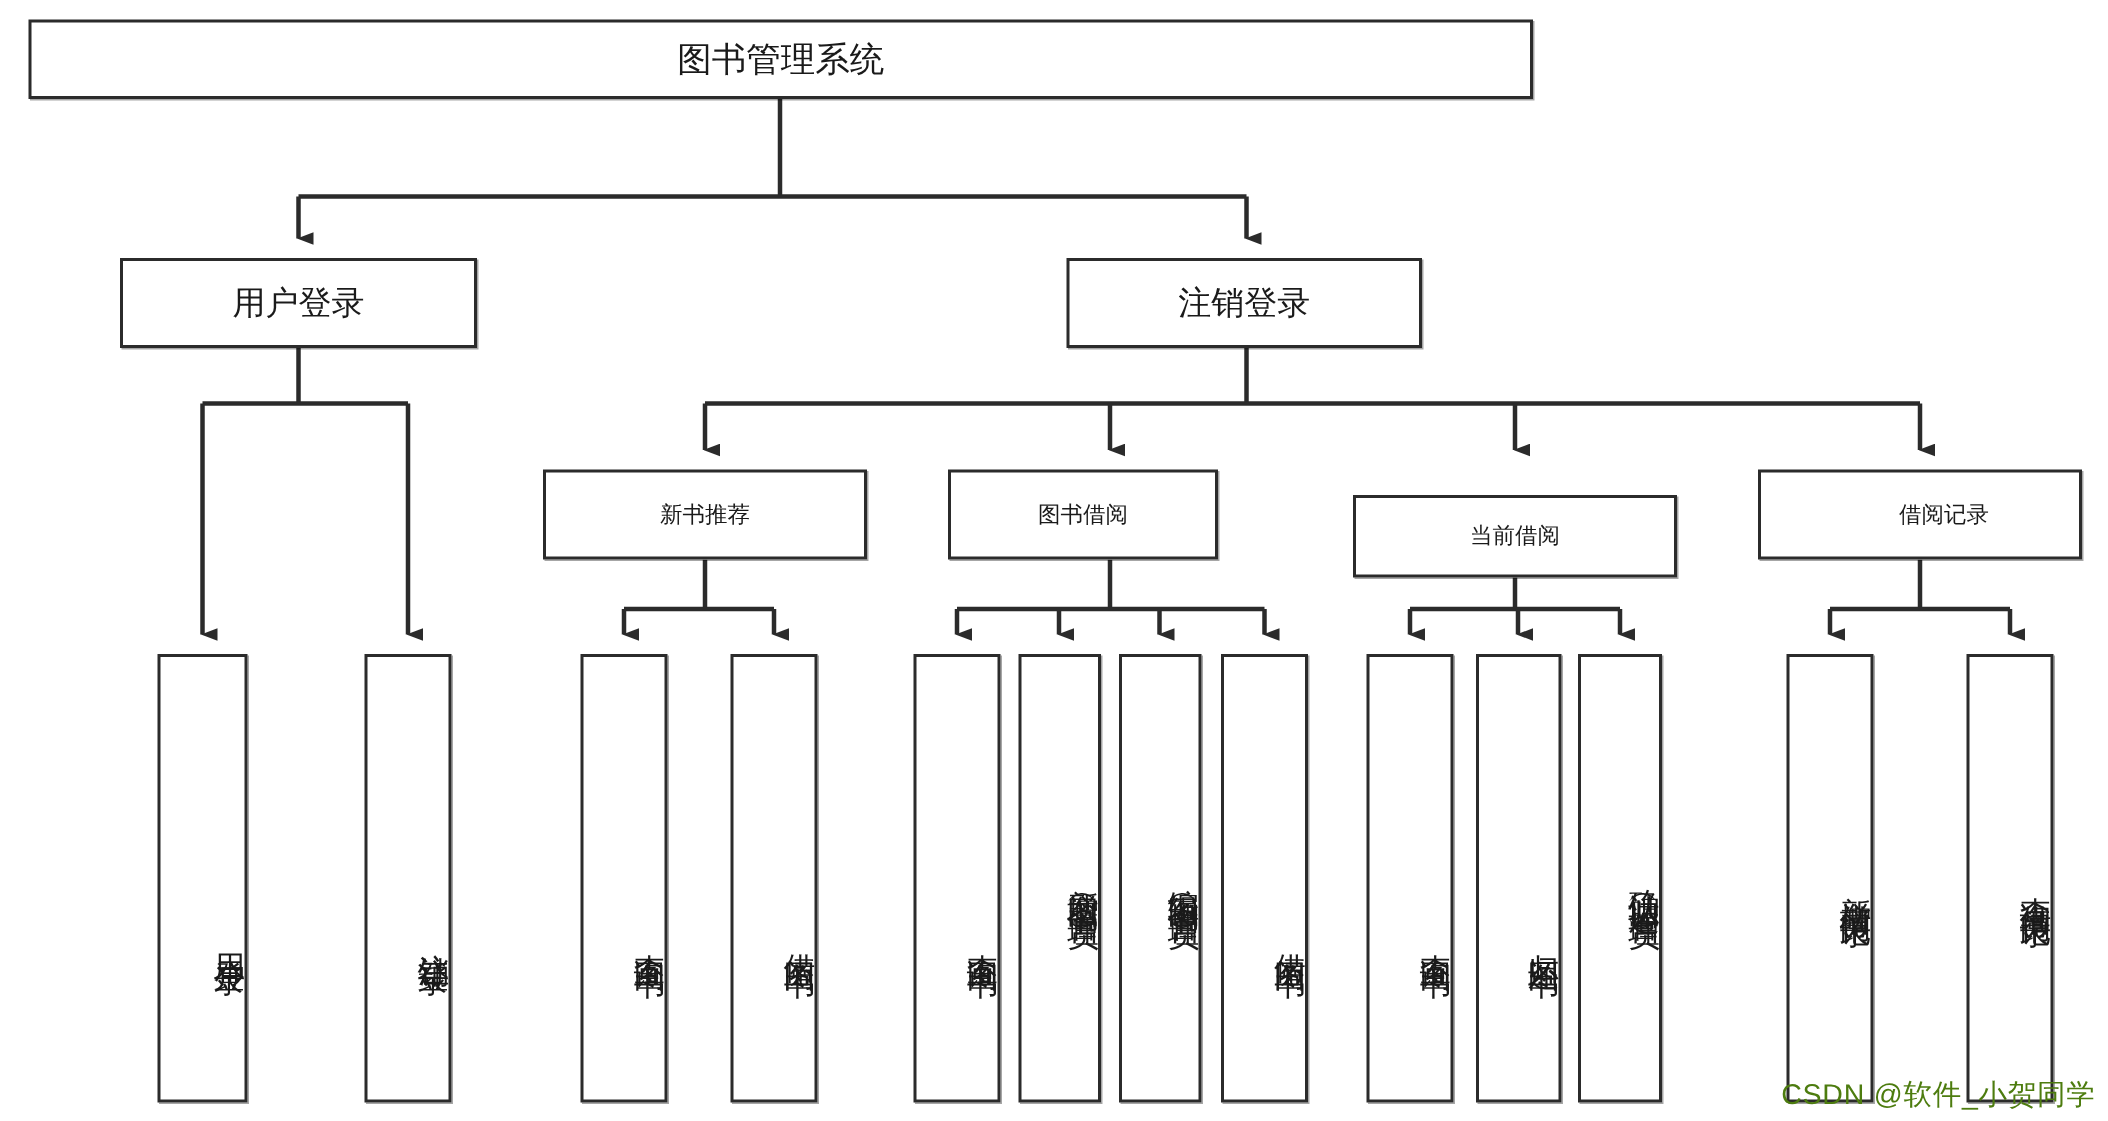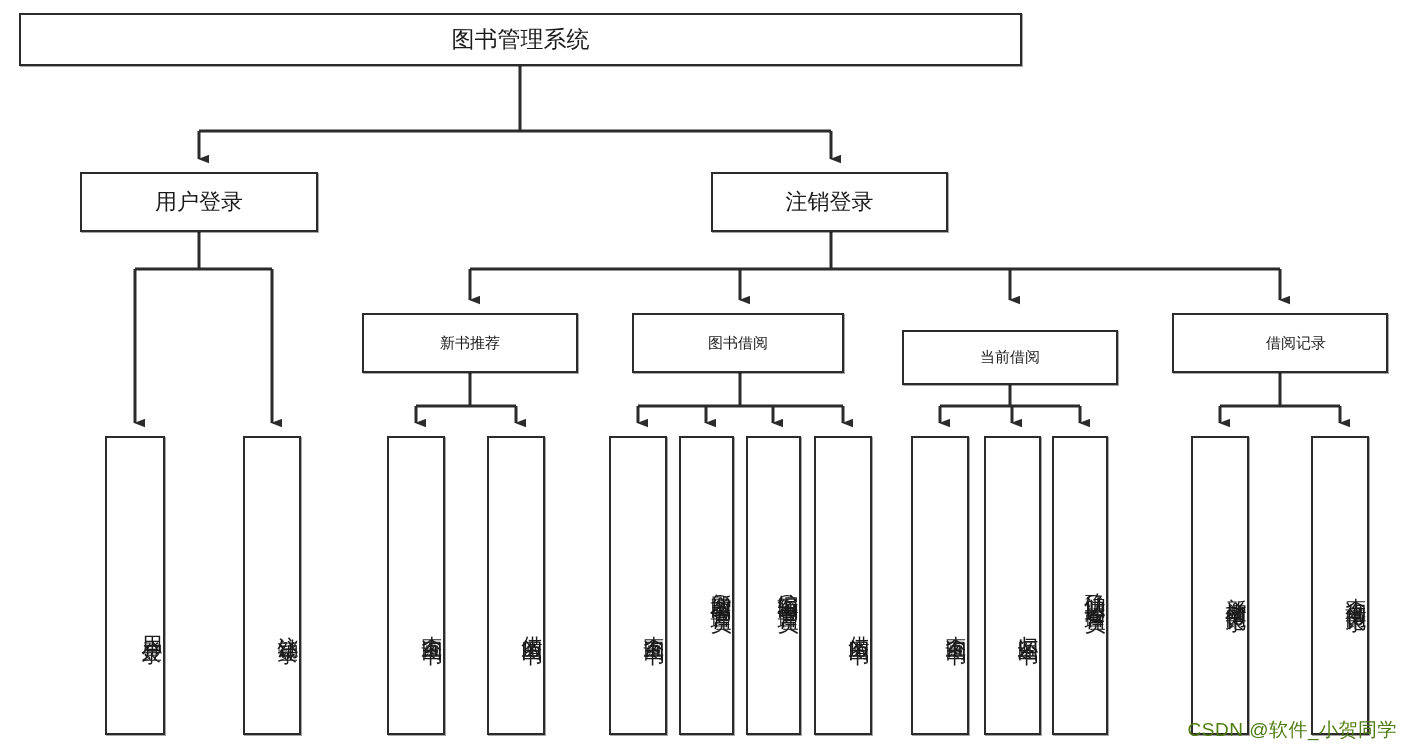--- a/index.html
+++ b/index.html
@@ -136,21 +136,21 @@
   <div class="node lvl1" style="left:80px; top:172px; width:238px; height:60px;">
     <span class="labeltxt">用户登录</span>
   </div>
   <div class="node lvl1" style="left:711px; top:172px; width:237px; height:60px;">
     <span class="labeltxt">注销登录</span>
   </div>
 
   <div class="node lvl2" style="left:362px; top:313px; width:216px; height:60px;">
     <span class="labeltxt">新书推荐</span>
   </div>
-  <div class="node lvl2" style="left:632px; top:313px; width:212px; height:60px;">
+  <div class="node lvl2" style="left:632px; top:313px; width:180px; height:60px;">
     <span class="labeltxt">图书借阅</span>
   </div>
   <div class="node lvl2" style="left:902px; top:313px; width:216px; height:55px;margin-top:17px;">
     <span class="labeltxt">当前借阅</span>
   </div>
   <div class="node lvl2" style="left:1172px; top:313px; width:216px; height:60px;padding-left:32px;">
     <span class="labeltxt">借阅记录</span>
   </div>
 
   <div class="node leaf leaf-mid" style="left:105px; top:436px; width:60px; height:299px;">

